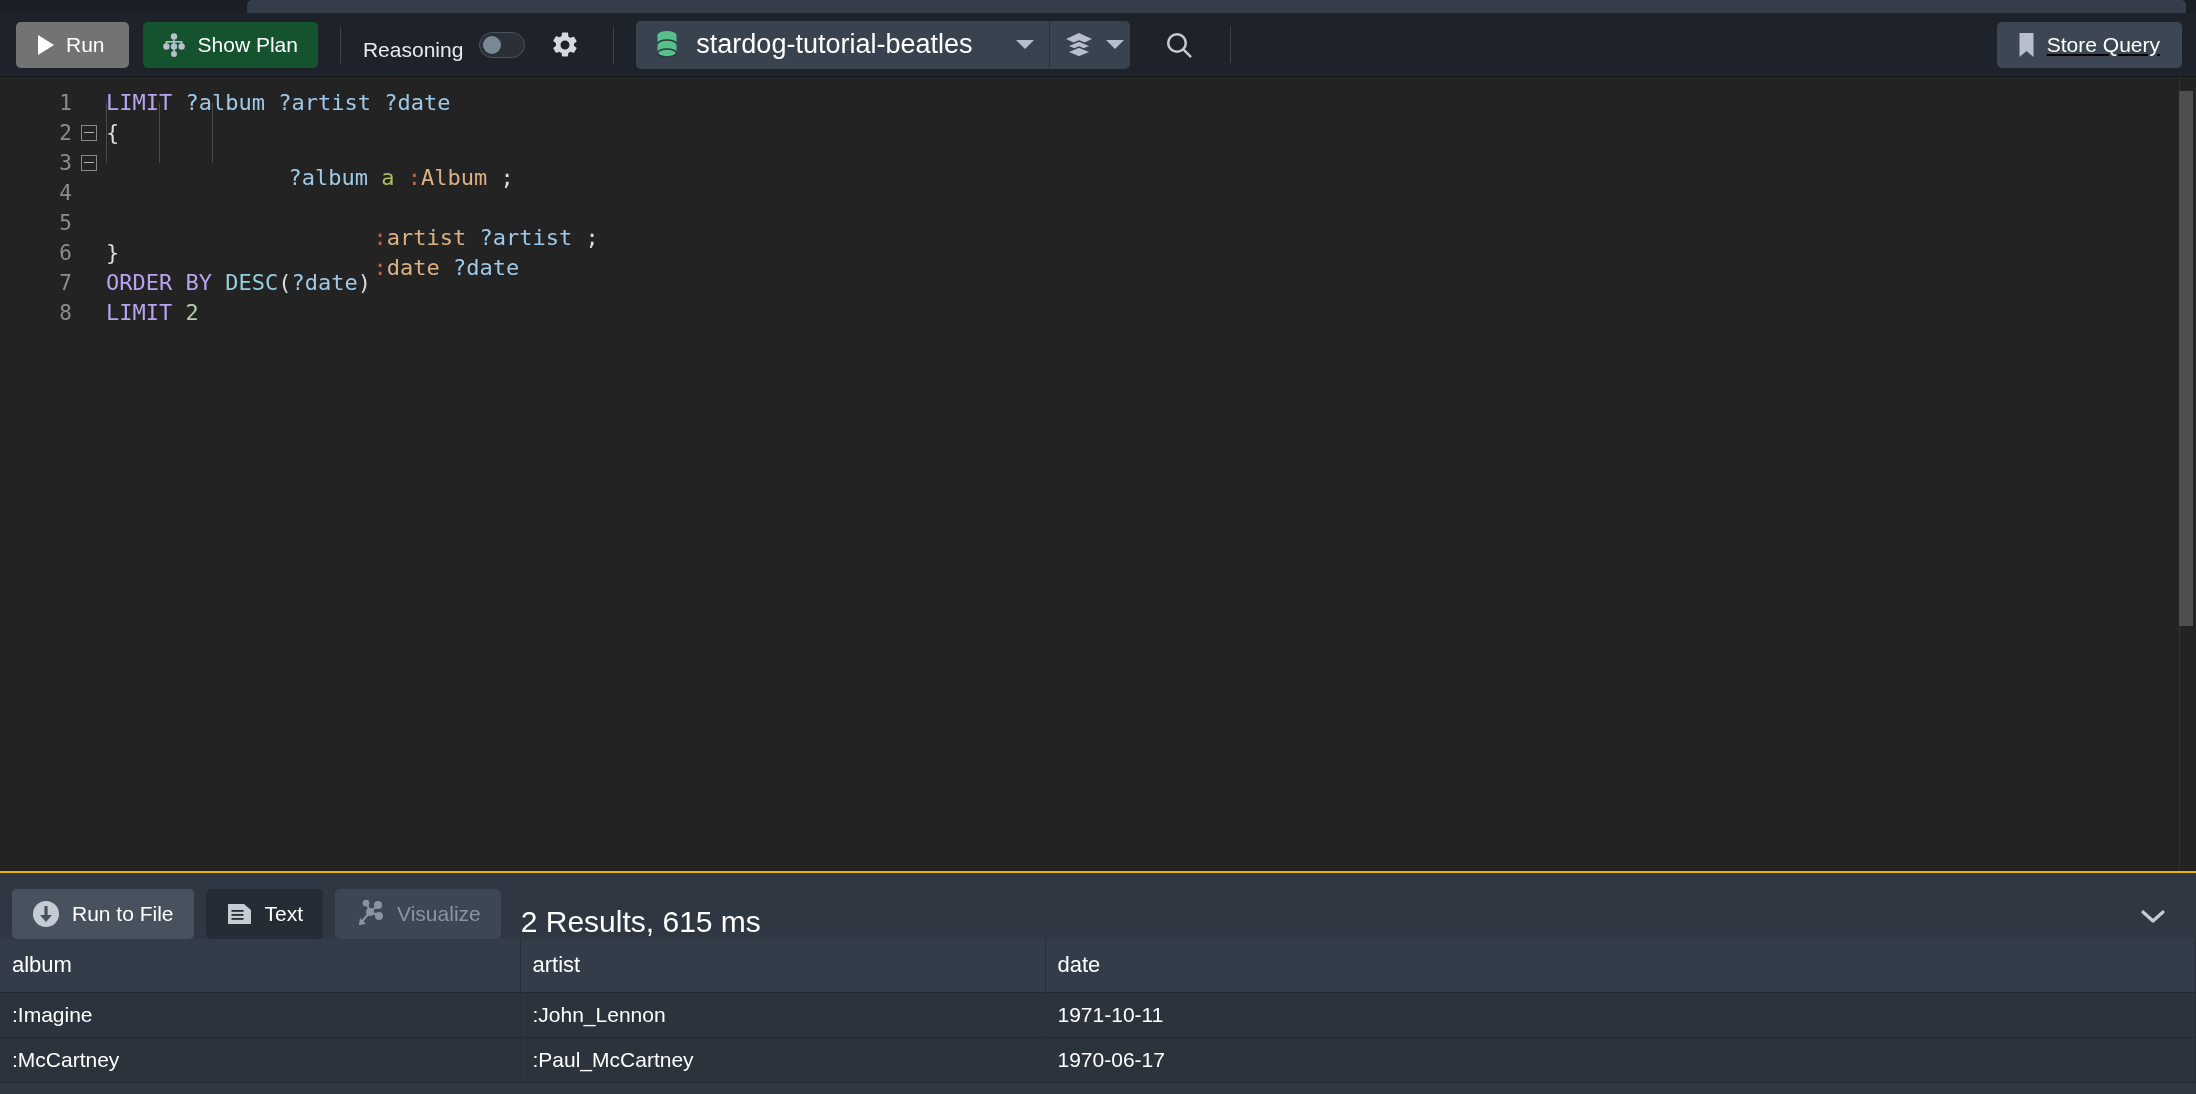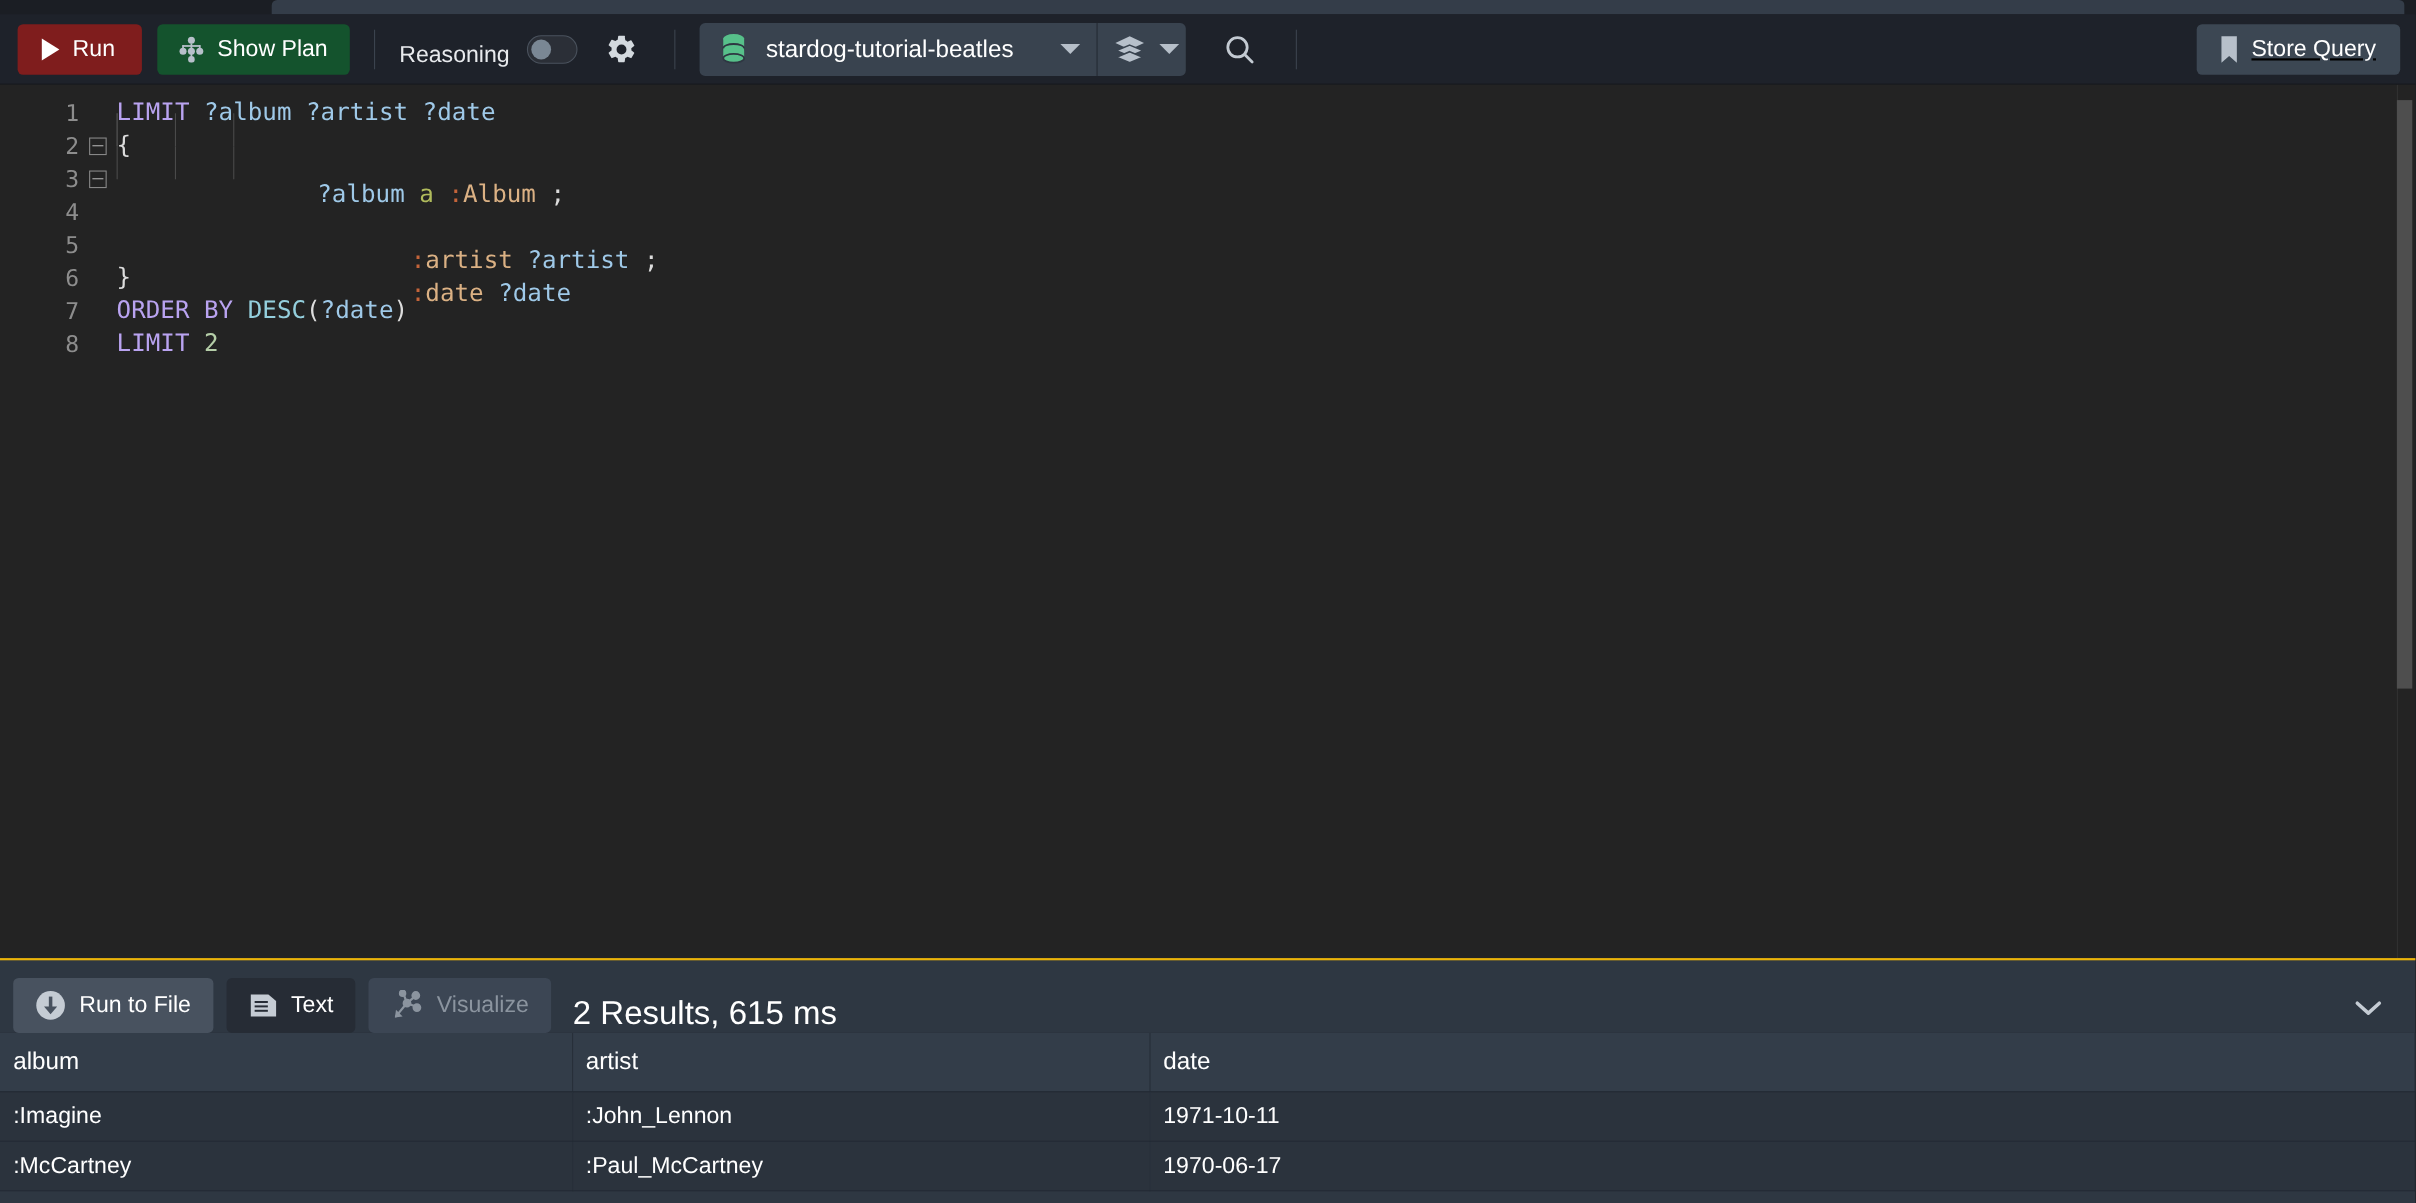--- a/index.html
+++ b/index.html
@@ -52,21 +52,21 @@
     height: 46px;
     padding: 0 20px;
     border-radius: 5px;
     border: none;
     font-size: 21px;
     color: #ffffff;
     cursor: pointer;
     white-space: nowrap;
     font-family: "Liberation Sans", sans-serif;
   }
-  .btn-run       { background: #7f1d1d; padding: 0 24px 0 20px; }
+  .btn-run       { background: #737373; padding: 0 24px 0 20px; }
   .btn-showplan  { background: #14532d; padding: 0 20px 0 18px; }
   .btn-store     { background: #3c4753; padding: 0 22px 0 20px; }
 
   .toolbar-sep {
     width: 1px;
     height: 36px;
     background: #3b434e;
     margin: 0 22px;
     flex-shrink: 0;
   }
@@ -111,21 +111,21 @@
     display: flex;
     align-items: center;
     height: 48px;
     background: #39434f;
     border-radius: 5px 0 0 5px;
     padding: 0 0 0 18px;
     min-width: 336px;
     cursor: pointer;
   }
   .db-name {
-    font-size: 22px;
+    font-size: 27px;
     color: #ffffff;
     margin-left: 16px;
     margin-right: auto;
     padding-right: 28px;
     white-space: nowrap;
   }
   .db-caret-box {
     width: 48px; height: 48px;
     display: flex; align-items: center; justify-content: center;
     flex-shrink: 0;

